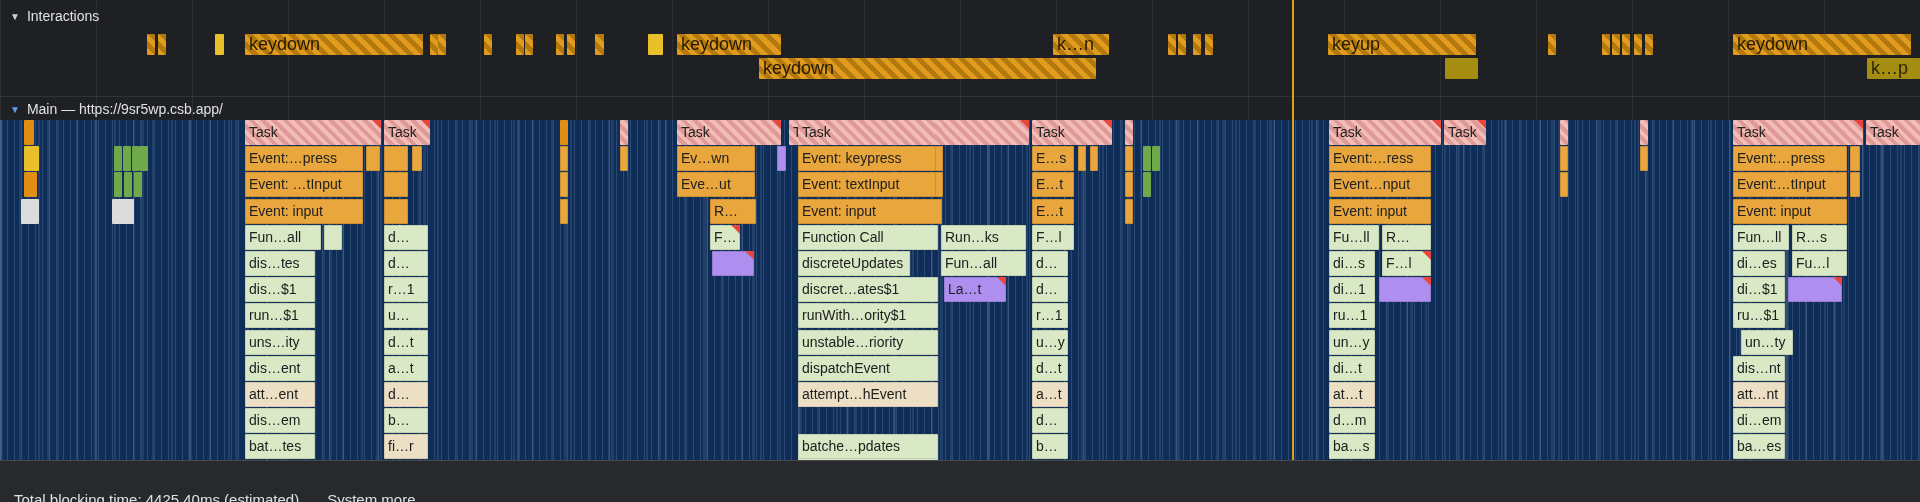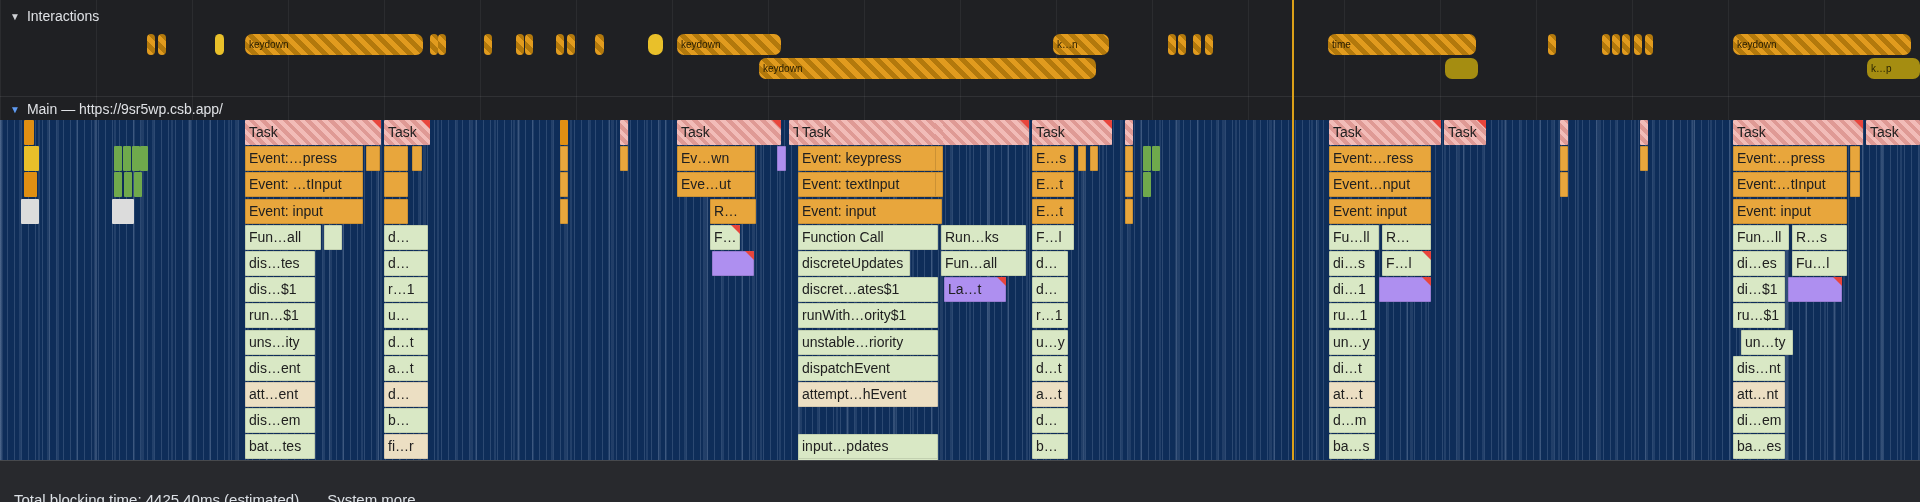--- a/index.html
+++ b/index.html
@@ -24,21 +24,21 @@
   .flame{position:absolute;top:120px;left:0;width:1920px;height:340px;
     background-color:#0e2d59;
     background-image:
       repeating-linear-gradient(90deg,rgba(152,172,202,.22) 0 1px,transparent 1px 7px),
       repeating-linear-gradient(90deg,rgba(152,172,202,.15) 0 2px,transparent 2px 19px),
       repeating-linear-gradient(90deg,rgba(205,215,235,.10) 0 3px,transparent 3px 47px);}
 
   
   .bar{position:absolute;box-sizing:border-box;font-size:14px;color:#202020;
        padding:0 4px;overflow:hidden;white-space:nowrap;border-radius:1px;}
-  .ibar{font-size:10px;color:#241b02;border-radius:7px;}
+  .ibar{font-size:18px;color:#241b02;}
   .t-task{background:repeating-linear-gradient(45deg,#f2bcb8 0 4px,#df9a95 4px 8px);}
   .t-event{background:#e8a63c;box-shadow:inset 0 0 0 1px rgba(0,0,0,.12);}
   .t-js{background:#d9e8c5;box-shadow:inset 0 0 0 1px rgba(0,0,0,.10);}
   .t-cream{background:#ecdfc3;box-shadow:inset 0 0 0 1px rgba(0,0,0,.10);}
   .t-purple{background:#ae8ff0;box-shadow:inset 0 0 0 1px rgba(0,0,0,.12);}
   .t-gray{background:#dcdcdc;}
   .t-green{background:#6fa94c;}
   .t-orange{background:#e08f13;}
   .t-yellow{background:#e9c02a;}
   .t-olive{background:#a58d11;color:#2a2503;}
@@ -78,21 +78,21 @@
         <div class="bar t-hatch ibar" style="left: 556px; top: 34px; width: 7px; height: 21px; line-height: 21px;"></div>
         <div class="bar t-hatch ibar" style="left: 567px; top: 34px; width: 7px; height: 21px; line-height: 21px;"></div>
         <div class="bar t-hatch ibar" style="left: 595px; top: 34px; width: 9px; height: 21px; line-height: 21px;"></div>
         <div class="bar t-yellow ibar" style="left: 648px; top: 34px; width: 15px; height: 21px; line-height: 21px;"></div>
         <div class="bar t-hatch ibar" style="left: 677px; top: 34px; width: 104px; height: 21px; line-height: 21px;">keydown</div>
         <div class="bar t-hatch ibar" style="left: 1053px; top: 34px; width: 56px; height: 21px; line-height: 21px;">k…n</div>
         <div class="bar t-hatch ibar" style="left: 1168px; top: 34px; width: 4px; height: 21px; line-height: 21px;"></div>
         <div class="bar t-hatch ibar" style="left: 1178px; top: 34px; width: 4px; height: 21px; line-height: 21px;"></div>
         <div class="bar t-hatch ibar" style="left: 1193px; top: 34px; width: 4px; height: 21px; line-height: 21px;"></div>
         <div class="bar t-hatch ibar" style="left: 1205px; top: 34px; width: 4px; height: 21px; line-height: 21px;"></div>
-        <div class="bar t-hatch ibar" style="left: 1328px; top: 34px; width: 148px; height: 21px; line-height: 21px;">time</div>
+        <div class="bar t-hatch ibar" style="left: 1328px; top: 34px; width: 148px; height: 21px; line-height: 21px;">keyup</div>
         <div class="bar t-hatch ibar" style="left: 1548px; top: 34px; width: 6px; height: 21px; line-height: 21px;"></div>
         <div class="bar t-hatch ibar" style="left: 1602px; top: 34px; width: 4px; height: 21px; line-height: 21px;"></div>
         <div class="bar t-hatch ibar" style="left: 1612px; top: 34px; width: 4px; height: 21px; line-height: 21px;"></div>
         <div class="bar t-hatch ibar" style="left: 1622px; top: 34px; width: 4px; height: 21px; line-height: 21px;"></div>
         <div class="bar t-hatch ibar" style="left: 1634px; top: 34px; width: 4px; height: 21px; line-height: 21px;"></div>
         <div class="bar t-hatch ibar" style="left: 1645px; top: 34px; width: 4px; height: 21px; line-height: 21px;"></div>
         <div class="bar t-hatch ibar" style="left: 1733px; top: 34px; width: 178px; height: 21px; line-height: 21px;">keydown</div>
         <div class="bar t-hatch ibar" style="left: 759px; top: 58px; width: 337px; height: 21px; line-height: 21px;">keydown</div>
         <div class="bar t-olive ibar" style="left: 1445px; top: 58px; width: 33px; height: 21px; line-height: 21px;"></div>
         <div class="bar t-olive ibar" style="left: 1867px; top: 58px; width: 53px; height: 21px; line-height: 21px;">k…p</div>
@@ -180,21 +180,21 @@
       <div class="bar t-js" style="left: 798px; top: 183px; width: 140px; height: 25px; line-height: 25px;">runWith…ority$1</div>
       <div class="bar t-js" style="left: 1032px; top: 183px; width: 36px; height: 25px; line-height: 25px;">r…1</div>
       <div class="bar t-js" style="left: 798px; top: 210px; width: 140px; height: 25px; line-height: 25px;">unstable…riority</div>
       <div class="bar t-js" style="left: 1032px; top: 210px; width: 36px; height: 25px; line-height: 25px;">u…y</div>
       <div class="bar t-js" style="left: 798px; top: 236px; width: 140px; height: 25px; line-height: 25px;">dispatchEvent</div>
       <div class="bar t-js" style="left: 1032px; top: 236px; width: 36px; height: 25px; line-height: 25px;">d…t</div>
       <div class="bar t-cream" style="left: 798px; top: 262px; width: 140px; height: 25px; line-height: 25px;">attempt…hEvent</div>
       <div class="bar t-cream" style="left: 1032px; top: 262px; width: 36px; height: 25px; line-height: 25px;">a…t</div>
       <div class="bar t-js" style="left: 798px; top: 288px; width: 140px; height: 25px; line-height: 25px; margin-top: 31px;">dispat…System</div>
       <div class="bar t-js" style="left: 1032px; top: 288px; width: 36px; height: 25px; line-height: 25px;">d…</div>
-      <div class="bar t-js" style="left: 798px; top: 314px; width: 140px; height: 25px; line-height: 25px;">input…pdates</div>
+      <div class="bar t-js" style="left: 798px; top: 314px; width: 140px; height: 25px; line-height: 25px;">batche…pdates</div>
       <div class="bar t-js" style="left: 1032px; top: 314px; width: 36px; height: 25px; line-height: 25px;">b…</div>
       <div class="bar t-task" style="left: 1329px; top: 0px; width: 112px; height: 25px; line-height: 25px;">Task<span class="corner"></span></div>
       <div class="bar t-task" style="left: 1444px; top: 0px; width: 42px; height: 25px; line-height: 25px;">Task<span class="corner"></span></div>
       <div class="bar t-event" style="left: 1329px; top: 26px; width: 102px; height: 25px; line-height: 25px;">Event:…ress</div>
       <div class="bar t-event" style="left: 1329px; top: 52px; width: 102px; height: 25px; line-height: 25px;">Event…nput</div>
       <div class="bar t-event" style="left: 1329px; top: 79px; width: 102px; height: 25px; line-height: 25px;">Event: input</div>
       <div class="bar t-js" style="left: 1329px; top: 105px; width: 50px; height: 25px; line-height: 25px;">Fu…ll</div>
       <div class="bar t-js" style="left: 1382px; top: 105px; width: 49px; height: 25px; line-height: 25px;">R…</div>
       <div class="bar t-js" style="left: 1329px; top: 131px; width: 46px; height: 25px; line-height: 25px;">di…s</div>
       <div class="bar t-js" style="left: 1382px; top: 131px; width: 49px; height: 25px; line-height: 25px;">F…l<span class="corner"></span></div>

